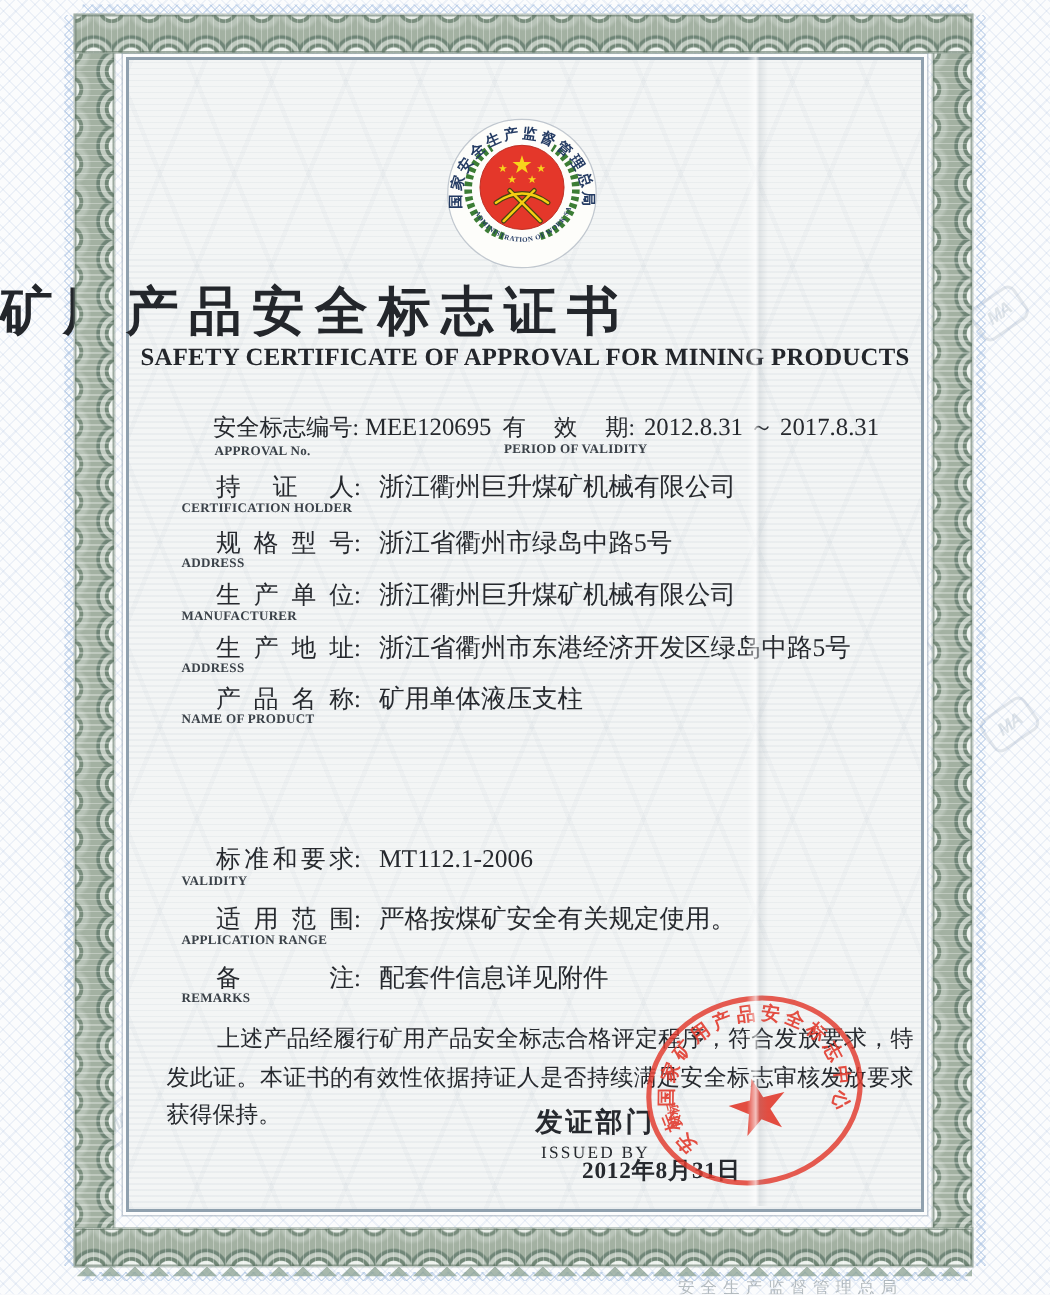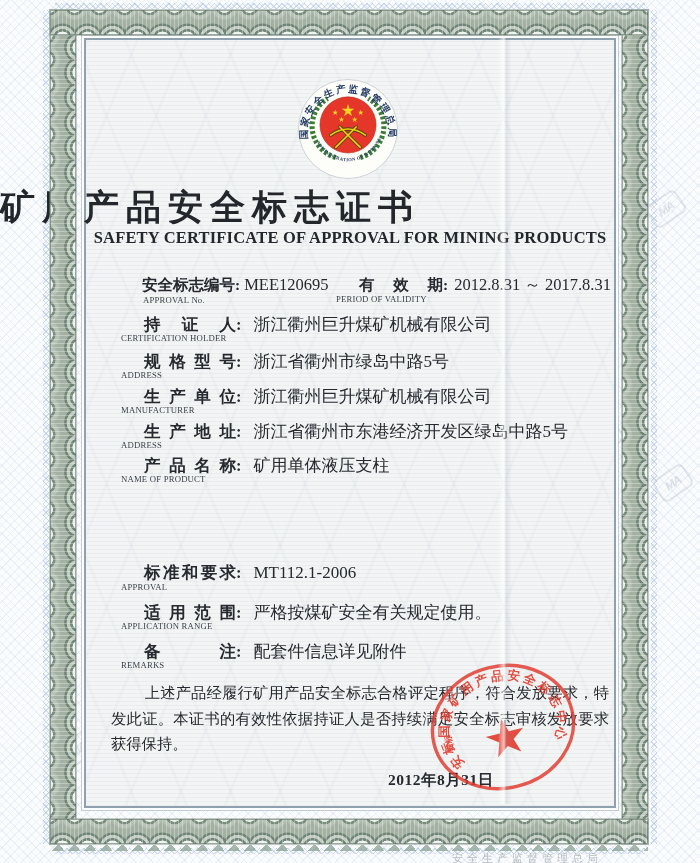--- a/index.html
+++ b/index.html
@@ -55,26 +55,26 @@
             transform:rotate(-35deg);
             font-family:"Liberation Sans","DejaVu Sans",sans-serif;
             font-style:italic;font-weight:bold;font-size:12px;letter-spacing:-1px;
             color:rgba(152,168,184,.30);}
   
   .abs{position:absolute;z-index:2;}
   #title-cn{left:0;top:184px;width:700px;text-align:left;
             font-size:35px;font-weight:bold;letter-spacing:7px;color:#23262b;}
   #title-en{left:0;top:228px;width:700px;text-align:center;
             font-size:16.5px;font-weight:bold;letter-spacing:.2px;color:#23262b;}
-  .lab{font-size:16.5px;font-weight:bold;white-space:nowrap;}
+  .lab{font-size:16.5px;font-weight:normal;white-space:nowrap;}
   .jl{display:inline-block;width:92px;text-align:justify;text-align-last:justify;margin-left:24px;}
-  .jl2{display:inline-block;width:84px;text-align:justify;text-align-last:justify;margin-left:24px;}
+  .jl2{display:inline-block;width:84px;text-align:justify;text-align-last:justify;}
   .val{font-size:17px;margin-left:12px;white-space:nowrap;}
   .sub{position:absolute;left:1px;top:20px;font-size:8.7px;letter-spacing:.2px;
-       color:#3a4148;white-space:nowrap;font-weight:normal;text-align:right;}
+       color:#3a4148;white-space:nowrap;font-weight:bold;text-align:right;}
   .row{position:absolute;left:120px;z-index:2;}
   #row-approval{left:142px;top:275px;}
   #row-approval .lab{font-size:15.5px;}
   #row-approval .val{font-size:16.5px;margin-left:4px;}
   #row-validity{left:335px;top:274px;}
   #row-validity .lab{font-size:15.5px;}
   #row-validity .val{font-size:16.5px;margin-left:6px;}
   #declaration{left:111px;top:680px;width:498px;font-size:15.3px;line-height:25.5px;
                text-align:justify;text-indent:2.2em;color:#26292e;}
   #issuer{left:332px;top:736px;width:130px;text-align:center;}
@@ -211,33 +211,37 @@
   <div class="row" style="top:420px">
     <span class="lab"><span class="jl">生产地址</span><span>:</span></span><span class="val">浙江省衢州市东港经济开发区绿岛中路5号</span>
     <div class="sub">ADDRESS</div>
   </div>
   <div class="row" style="top:454px">
     <span class="lab"><span class="jl">产品名称</span><span>:</span></span><span class="val">矿用单体液压支柱</span>
     <div class="sub">NAME OF PRODUCT</div>
   </div>
   <div class="row" style="top:562px">
     <span class="lab"><span class="jl">标准和要求</span><span>:</span></span><span class="val">MT112.1-2006</span>
-    <div class="sub">APPROVAL</div>
+    <div class="sub">VALIDITY</div>
   </div>
   <div class="row" style="top:640px">
     <span class="lab"><span class="jl">备注</span><span>:</span></span><span class="val">配套件信息详见附件</span>
     <div class="sub">REMARKS</div>
   </div>
   <div class="row" style="top:601px">
     <span class="lab"><span class="jl">适用范围</span><span>:</span></span><span class="val">严格按煤矿安全有关规定使用。</span>
     <div class="sub">APPLICATION RANGE</div>
   </div>
 
   <div id="declaration" class="abs">上述产品经履行矿用产品安全标志合格评定程序，符合发放要求，特发此证。本证书的有效性依据持证人是否持续满足安全标志审核发放要求获得保持。</div>
 
+  <div id="issuer" class="abs">
+    <div id="issuer-cn">发证部门</div>
+    <div id="issuer-en">ISSUED BY</div>
+  </div>
   <div id="issue-date" class="abs">2012年8月31日</div>
 
   <svg id="seal" class="abs" width="170" height="150" viewBox="0 0 170 150">
     <defs>
       <path id="sealArc" d="M 85 122 A 55 47 0 1 1 85 28 A 55 47 0 1 1 85 122" fill="none"></path>
     </defs>
     <g transform="rotate(-14 85 75)">
       <ellipse cx="85" cy="75" rx="71" ry="61" fill="none" stroke="#e23b2e" stroke-width="3.4" opacity=".92"></ellipse>
       <text x="85" y="86" text-anchor="middle" dominant-baseline="central" font-size="50" fill="#e23b2e">★</text>
       <text font-size="12.5" font-weight="bold" fill="#e23b2e" letter-spacing="3">

